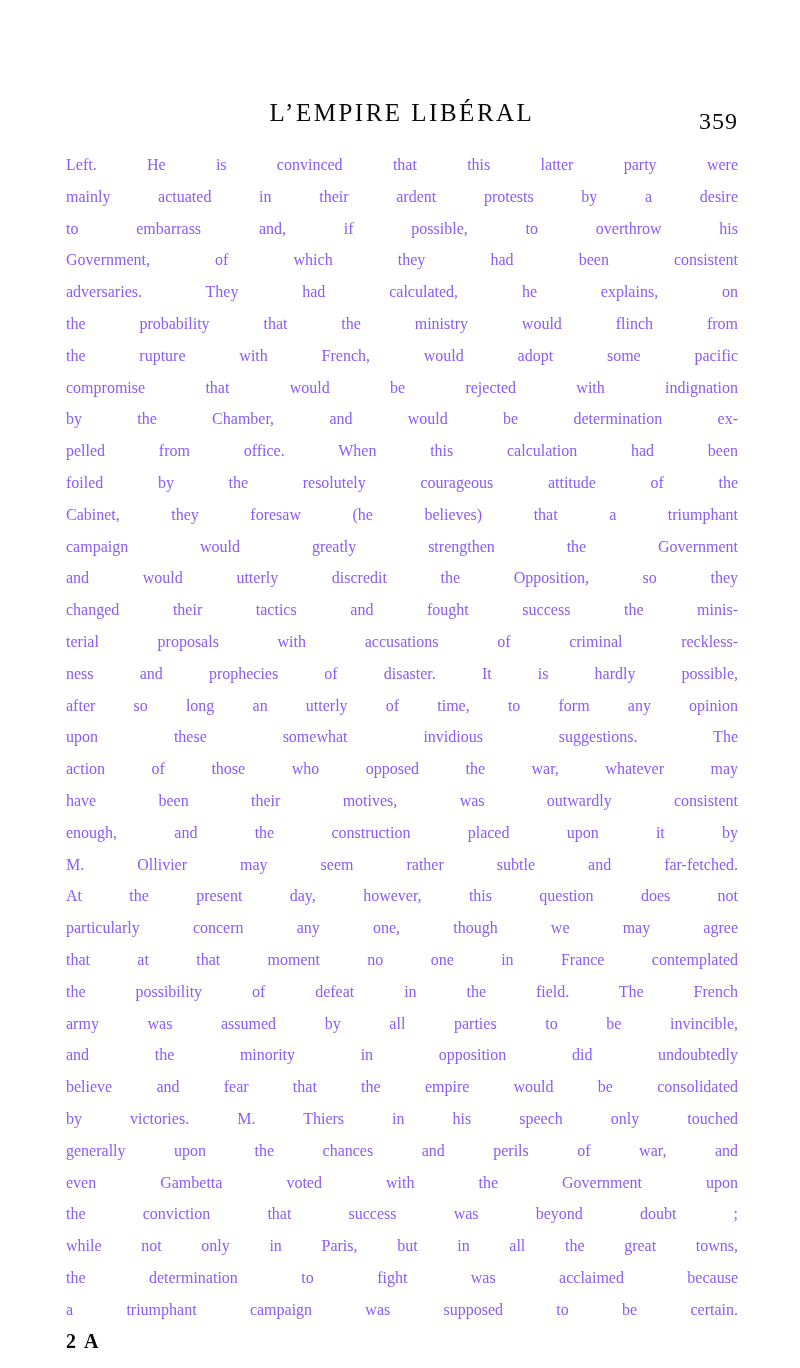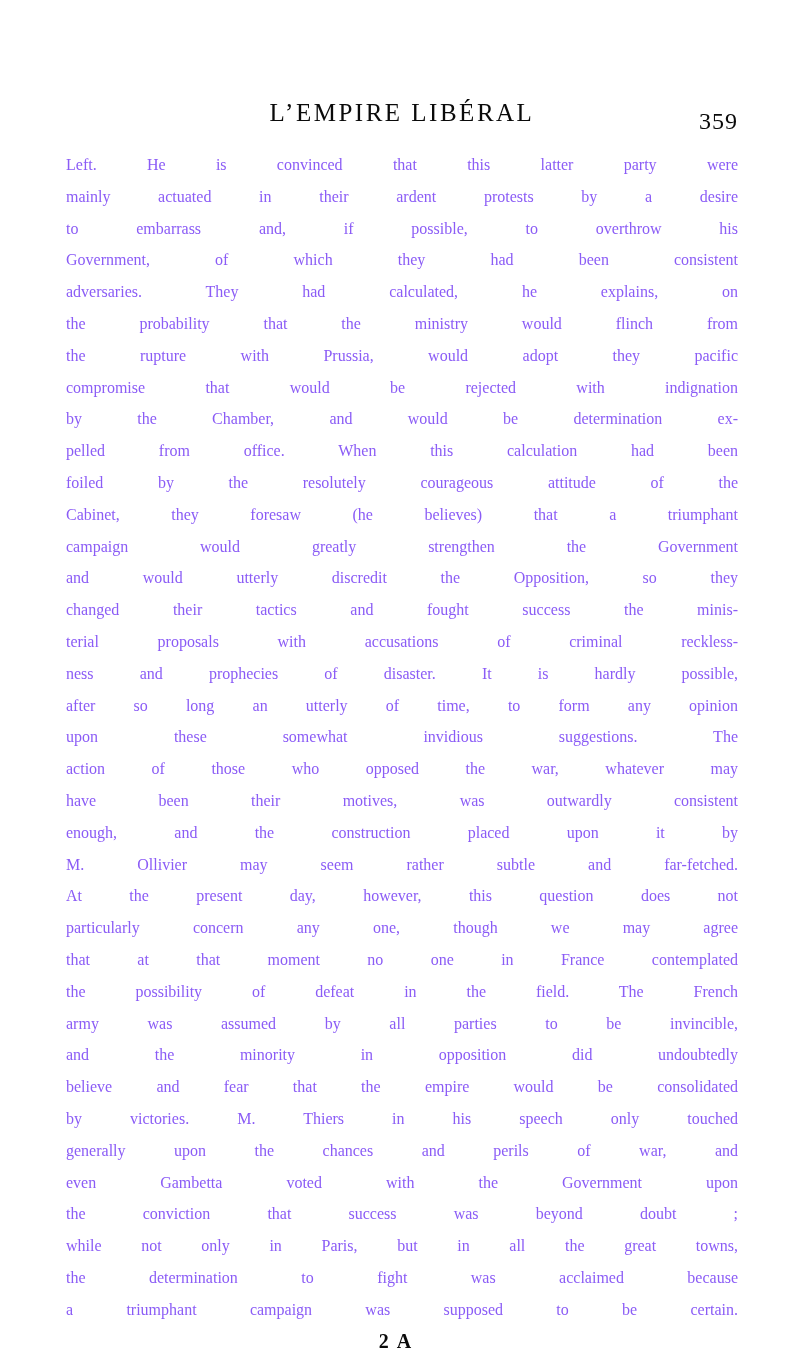--- a/index.html
+++ b/index.html
@@ -51,21 +51,20 @@
     line-height: 31.8px;
     text-align: justify;
     text-align-last: justify;
     color: #8b5cf6;
   }
   .footer {
     position: absolute;
     top: 1287px;
     left: 66px;
     width: 660px;
-    text-align: center;
   }
   .signature-mark {
     font-size: 20px;
     font-weight: bold;
     letter-spacing: 2px;
     color: #0a0a0a;
   }
 </style>
 </head>
 <body>
@@ -76,21 +75,21 @@
     <span class="page-number">359</span>
   </div>
 
   <div class="body-text" id="body-lines">
       <div class="text-line">Left.  He is convinced that this latter party were</div>
       <div class="text-line">mainly actuated in their ardent protests by a desire</div>
       <div class="text-line">to embarrass and, if possible, to overthrow his</div>
       <div class="text-line">Government, of which they had been consistent</div>
       <div class="text-line">adversaries.  They had calculated, he explains, on</div>
       <div class="text-line">the probability that the ministry would flinch from</div>
-      <div class="text-line">the rupture with Prussia, would adopt they pacific</div>
+      <div class="text-line">the rupture with French, would adopt some pacific</div>
       <div class="text-line">compromise that would be rejected with indignation</div>
       <div class="text-line">by the Chamber, and would be determination ex-</div>
       <div class="text-line">pelled from office.  When this calculation had been</div>
       <div class="text-line">foiled by the resolutely courageous attitude of the</div>
       <div class="text-line">Cabinet, they foresaw (he believes) that a triumphant</div>
       <div class="text-line">campaign would greatly strengthen the Government</div>
       <div class="text-line">and would utterly discredit the Opposition, so they</div>
       <div class="text-line">changed their tactics and fought success the minis-</div>
       <div class="text-line">terial proposals with accusations of criminal reckless-</div>
       <div class="text-line">ness and prophecies of disaster.  It is hardly possible,</div>

